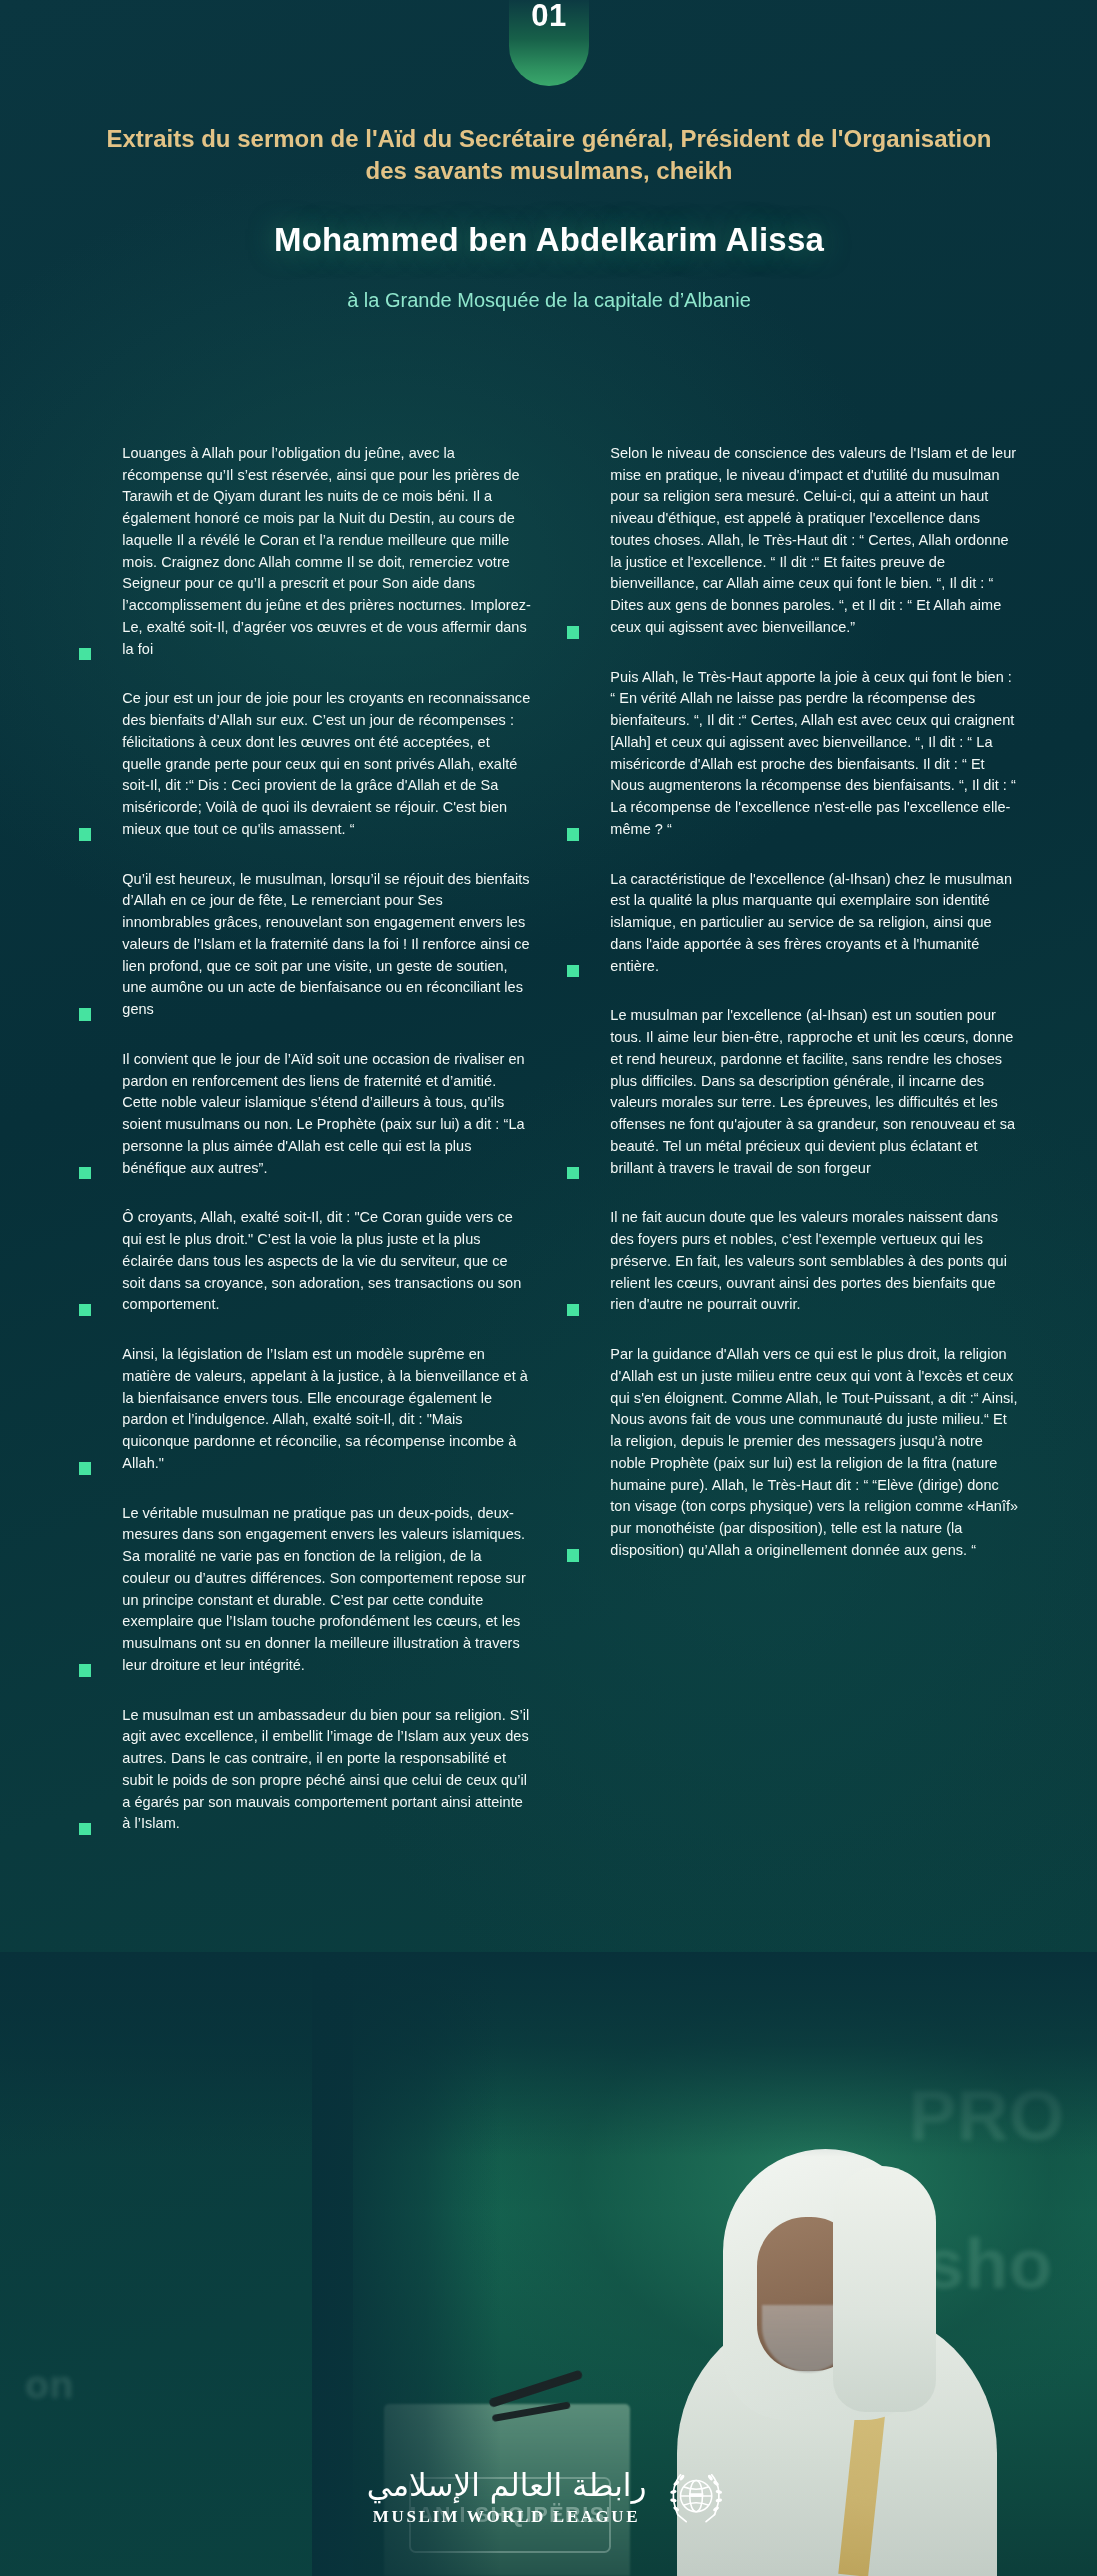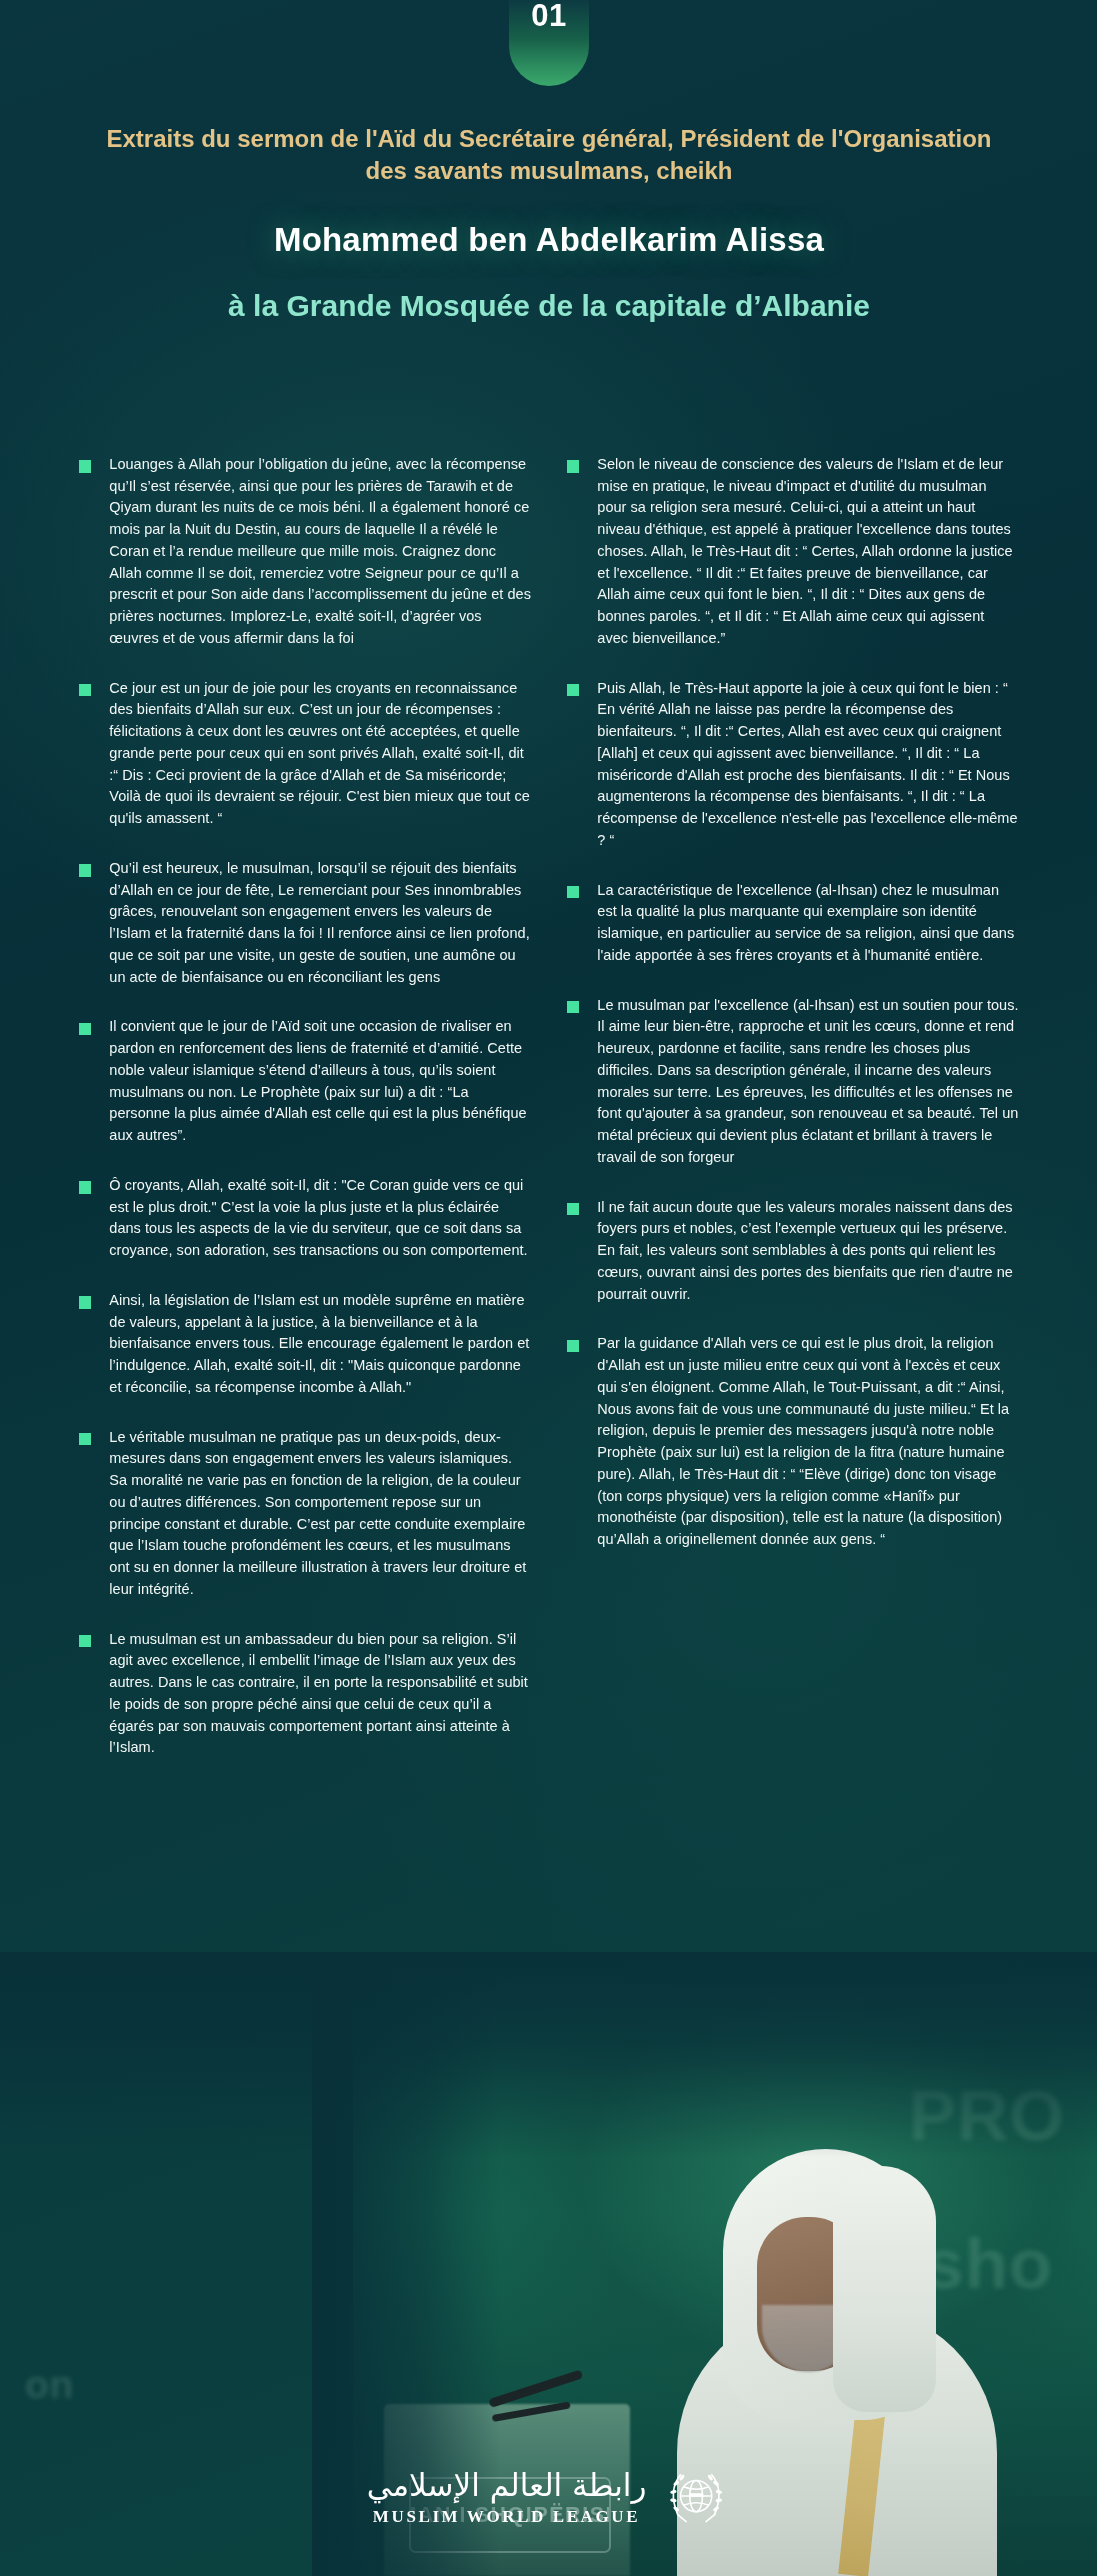--- a/index.html
+++ b/index.html
@@ -192,42 +192,42 @@
   .name {
     color: #ffffff;
     font-size: 33px;
     font-weight: 700;
     margin-top: 33px;
     letter-spacing: 0.2px;
     text-shadow: 0 0 26px rgba(50,160,110,0.55);
   }
   .subtitle {
     color: #8fe6cc;
-    font-size: 30px;
-    font-weight: 700;
+    font-size: 20px;
+    font-weight: 400;
     margin-top: 30px;
   }
 
   
   .columns {
     position: relative;
     z-index: 4;
     display: flex;
     gap: 36px;
     padding: 0 79px;
     margin-top: 131px;
     align-items: flex-start;
   }
   .col { width: 460px; }
 
   .bullet {
     display: flex;
-    gap: 18px;
+    gap: 31px;
     margin-bottom: 28px;
-    align-items: flex-start;
+    align-items: flex-end;
   }
   .marker {
     flex: 0 0 auto;
     width: 12.3px;
     height: 12.3px;
     background: #46e3a0;
     margin-top: 6.6px;
   }
   .btext {
     color: #f3f8f6;

